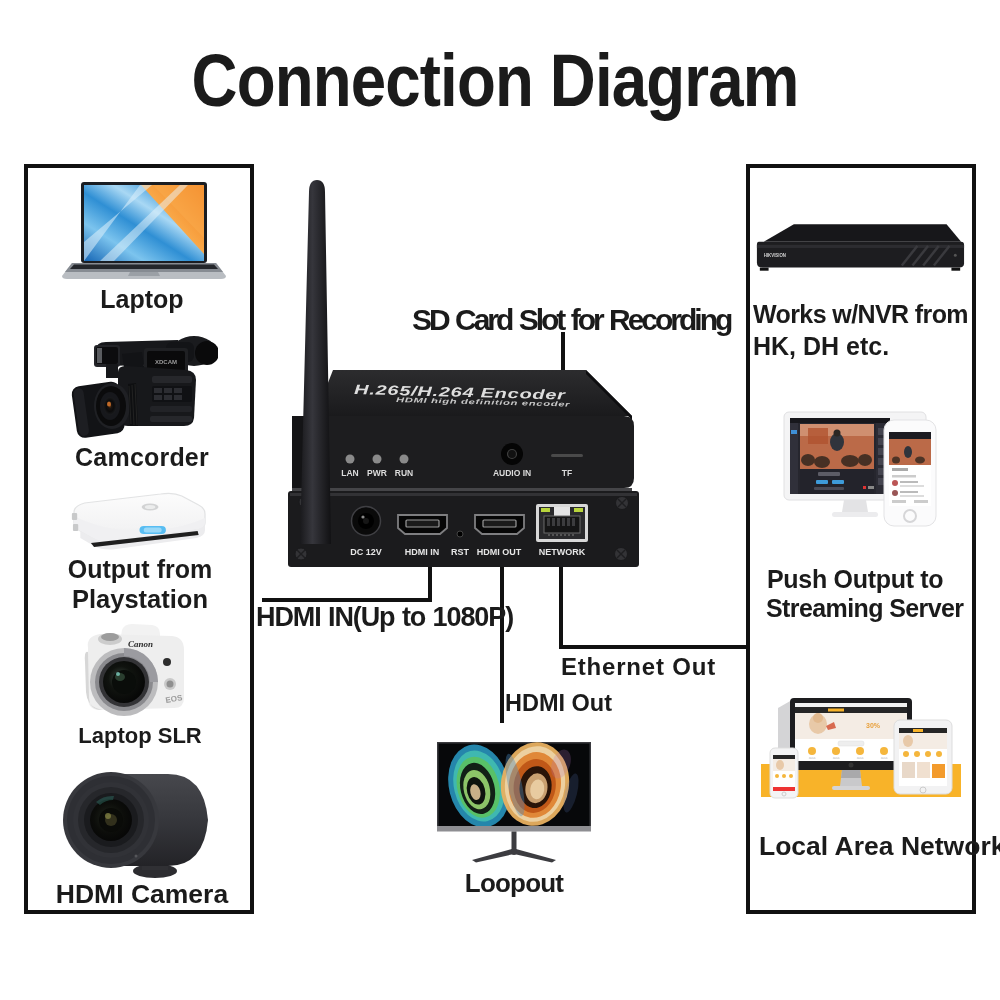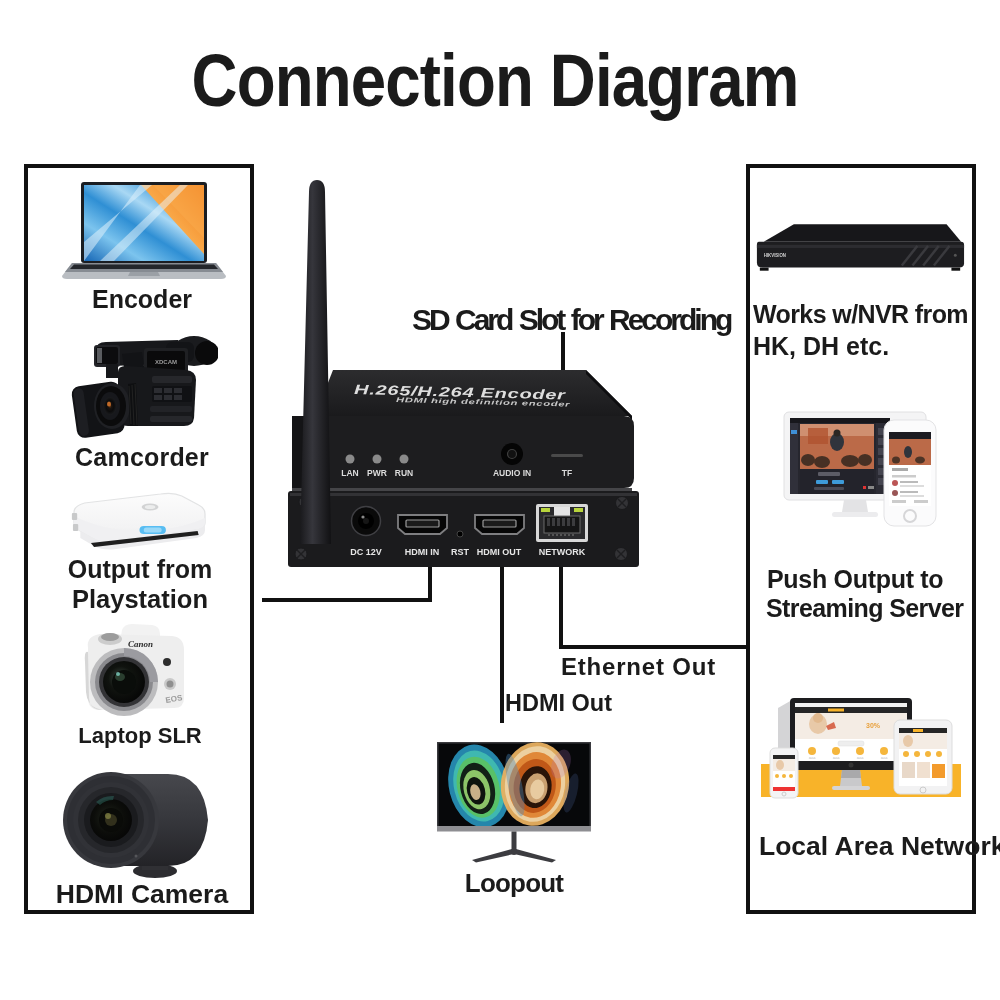--- a/index.html
+++ b/index.html
@@ -19,25 +19,26 @@
   <div class="box" style="left:746px;top:164px;width:222px;height:742px;"></div>
 
   <div class="ln" style="left:561px;top:332px;width:4px;height:84px;"></div>
   <div class="ln" style="left:428px;top:567px;width:4px;height:34px;"></div>
   <div class="ln" style="left:262px;top:598px;width:170px;height:4px;"></div>
   <div class="ln" style="left:500px;top:567px;width:4px;height:156px;"></div>
   <div class="ln" style="left:559px;top:567px;width:4px;height:82px;"></div>
   <div class="ln" style="left:559px;top:645px;width:187px;height:4px;"></div>
 
   <div class="t" style="left:412px;top:305px;font-size:30px;letter-spacing:-3px;word-spacing:2px;">SD Card Slot for Recording</div>
+  <div class="t" style="left:256px;top:604px;font-size:27px;letter-spacing:-1.1px;word-spacing:1px;">HDMI IN(Up to 1080P)</div>
   <div class="t" style="left:561px;top:655px;font-size:24px;letter-spacing:0.8px;">Ethernet Out</div>
   <div class="t" style="left:505px;top:692px;font-size:23.5px;letter-spacing:0px;">HDMI Out</div>
   <div class="t" style="left:437px;top:870px;width:154px;text-align:center;font-size:26px;letter-spacing:-0.8px;">Loopout</div>
 
-  <div class="t" style="left:64px;top:287px;width:156px;text-align:center;font-size:25px;">Encoder</div>
+  <div class="t" style="left:64px;top:287px;width:156px;text-align:center;font-size:25px;">Laptop</div>
   <div class="t" style="left:59px;top:445px;width:166px;text-align:center;font-size:25px;letter-spacing:0.2px;">Camcorder</div>
   <div class="t" style="left:62px;top:557px;width:156px;text-align:center;font-size:25px;">Output from</div>
   <div class="t" style="left:62px;top:587px;width:156px;text-align:center;font-size:25.5px;">Playstation</div>
   <div class="t" style="left:62px;top:725px;width:156px;text-align:center;font-size:22px;">Laptop SLR</div>
   <div class="t" style="left:52px;top:881px;width:180px;text-align:center;font-size:26.5px;">HDMI Camera</div>
 
   <div class="t" style="left:753px;top:302px;font-size:25px;letter-spacing:-0.6px;">Works w/NVR from</div>
   <div class="t" style="left:753px;top:334px;font-size:25px;letter-spacing:0px;">HK, DH etc.</div>
   <div class="t" style="left:767px;top:567px;font-size:25px;letter-spacing:-0.3px;">Push Output to</div>
   <div class="t" style="left:766px;top:596px;font-size:25px;letter-spacing:-0.6px;">Streaming Server</div>

